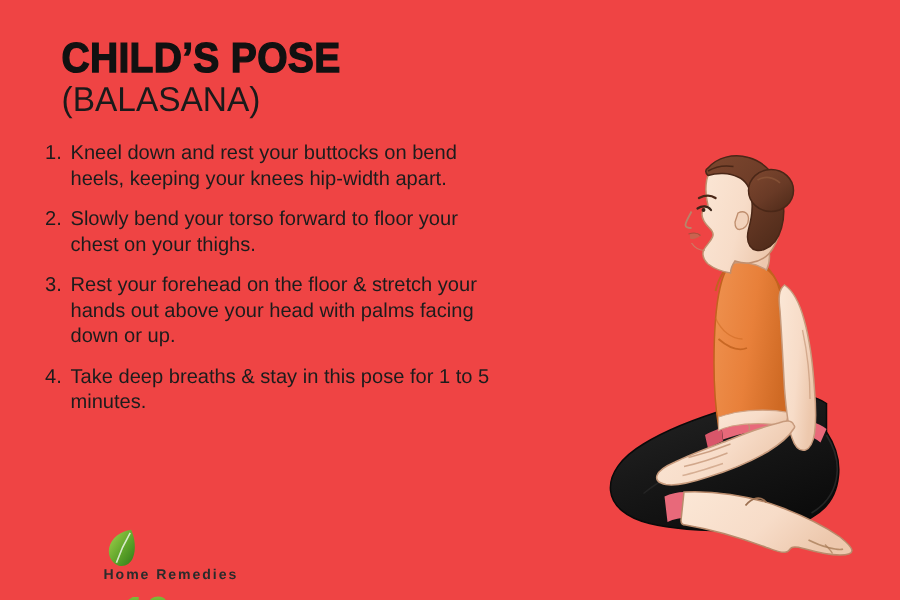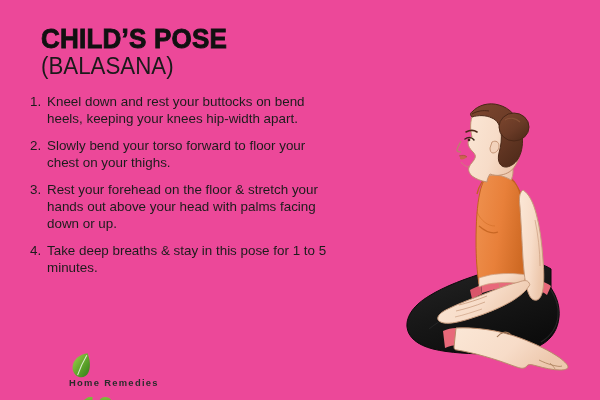--- a/index.html
+++ b/index.html
@@ -6,21 +6,21 @@
   body{
     width:600px;height:400px;
     background:#ffffff;
     font-family:"Liberation Sans", sans-serif;
     overflow:hidden;
     position:relative;
   }
   .page{
     position:relative;
     width:600px;height:400px;
-    background:#ec4899;
+    background:#ef4444;
     overflow:hidden;
   }
 
   
   .text-col{
     position:absolute;
     left:0;top:0;
     width:350px;height:400px;
   }
   .title{

